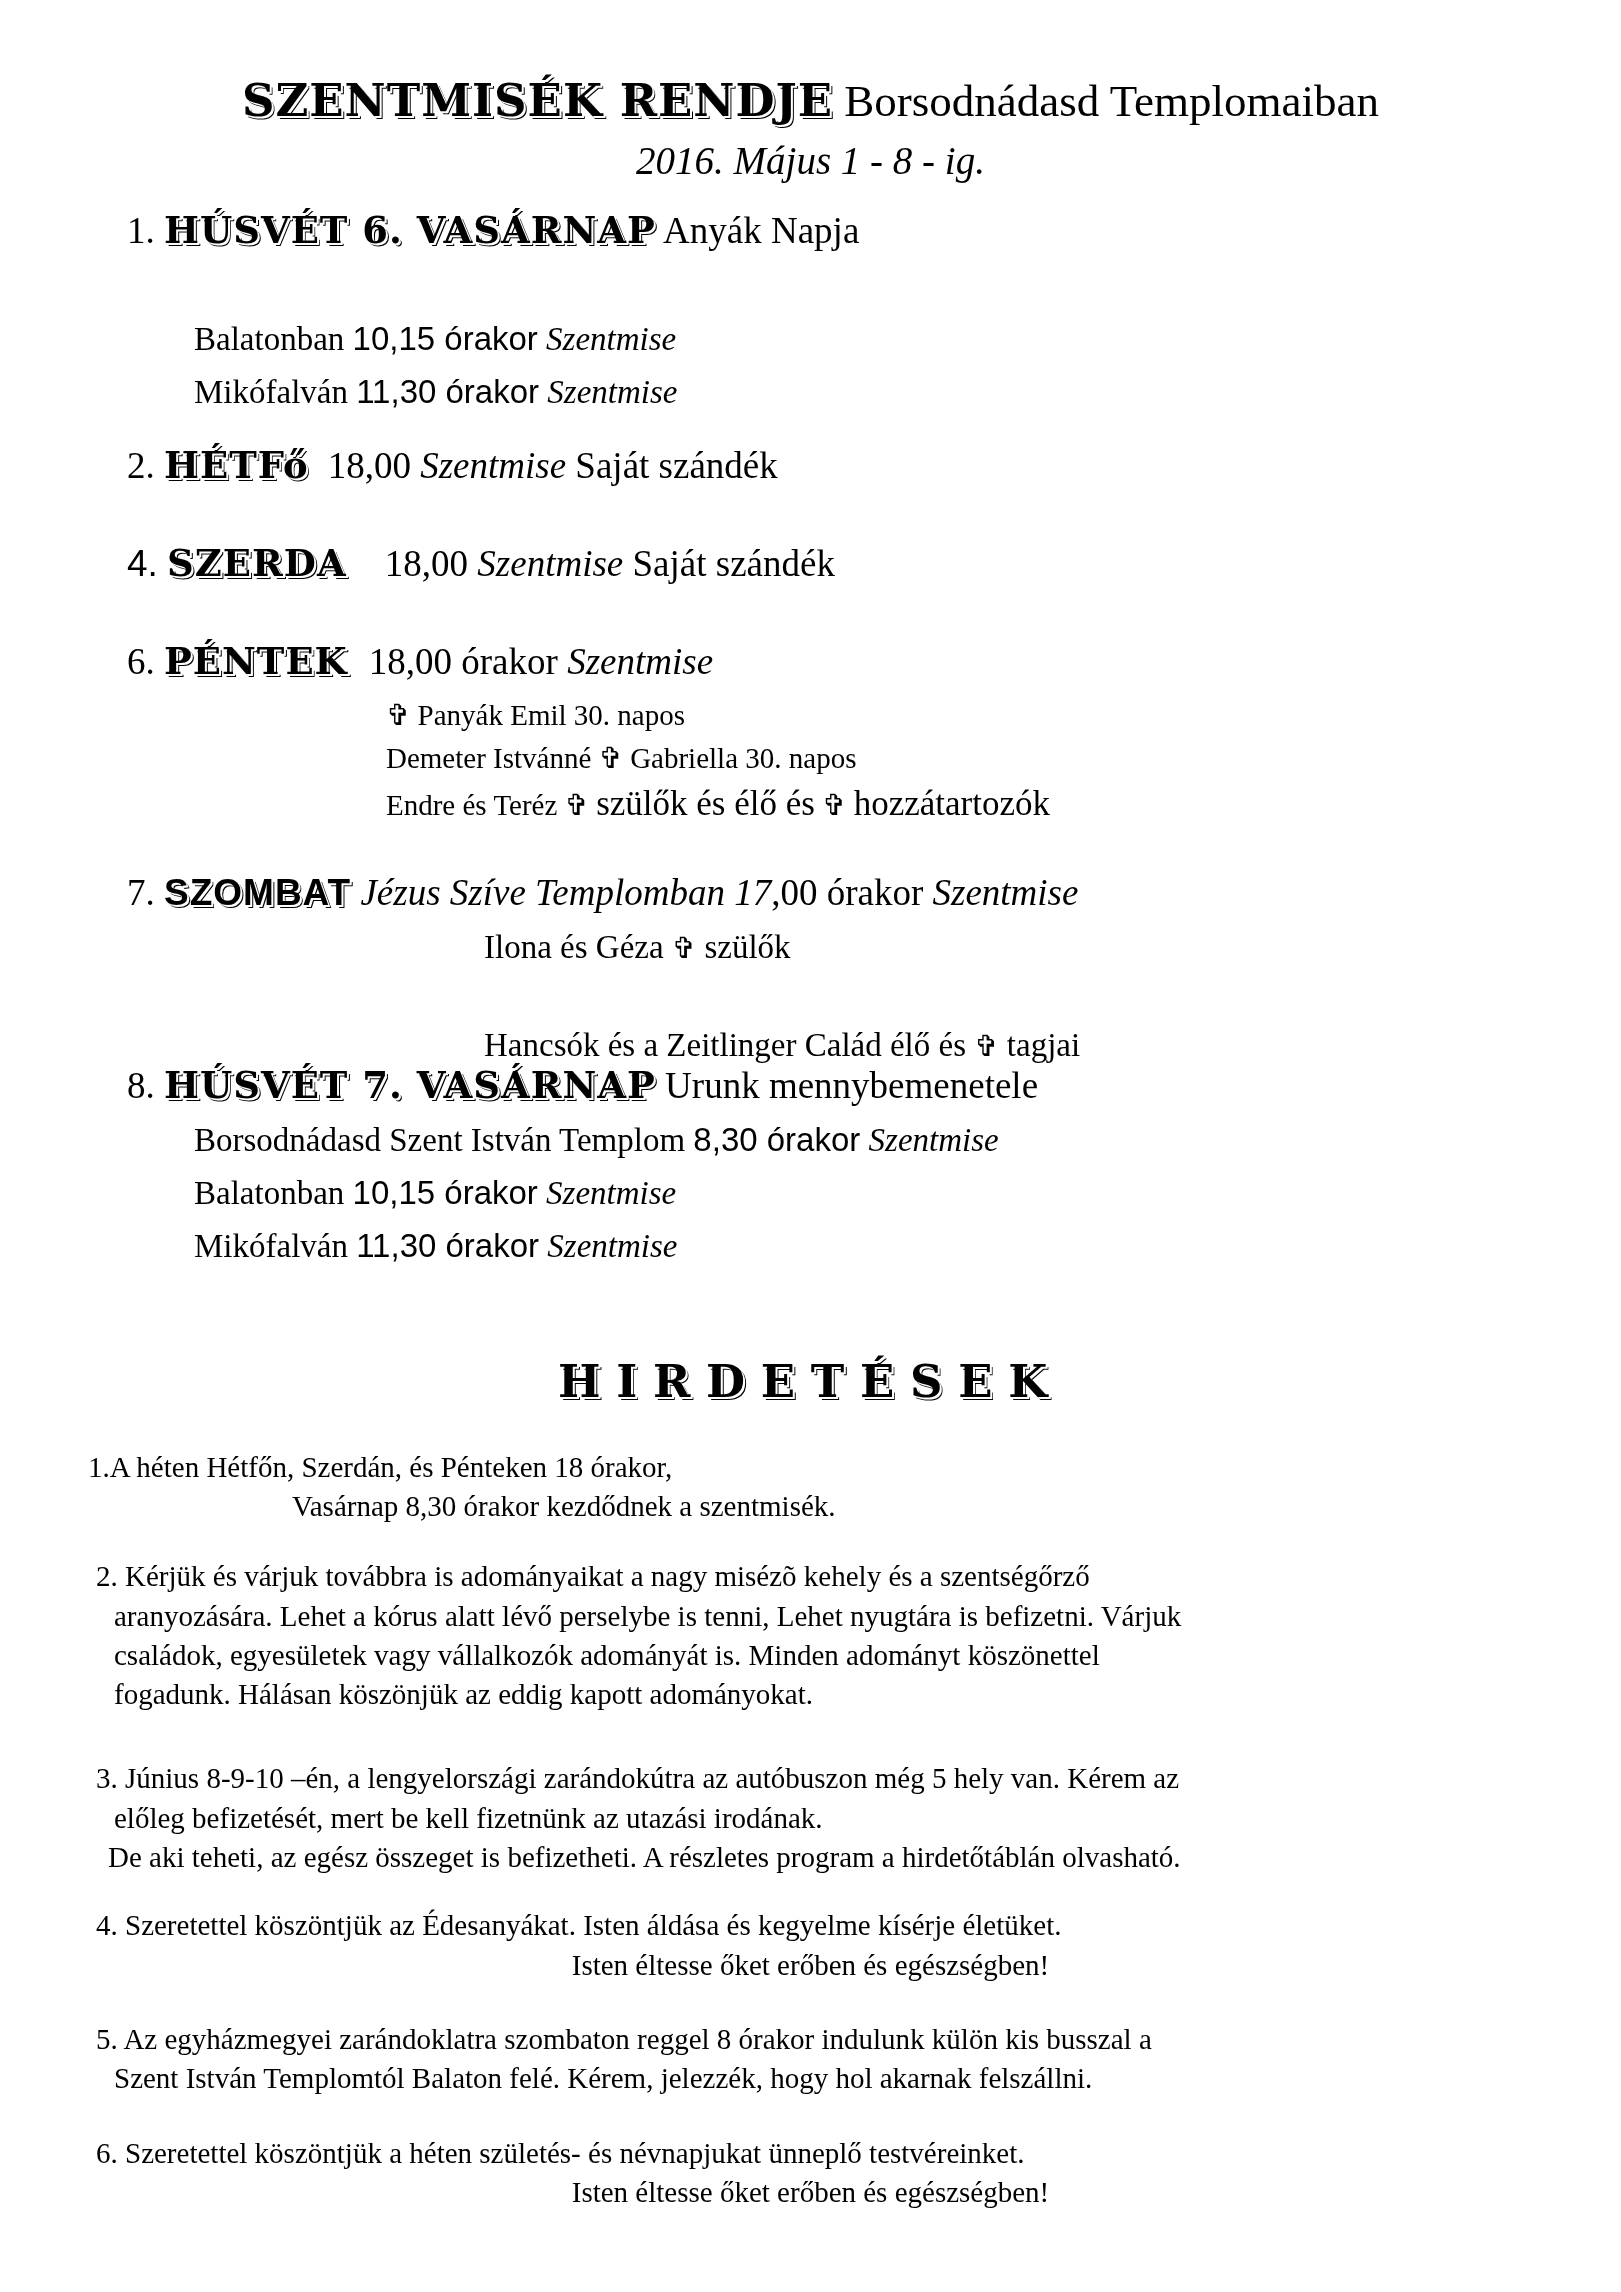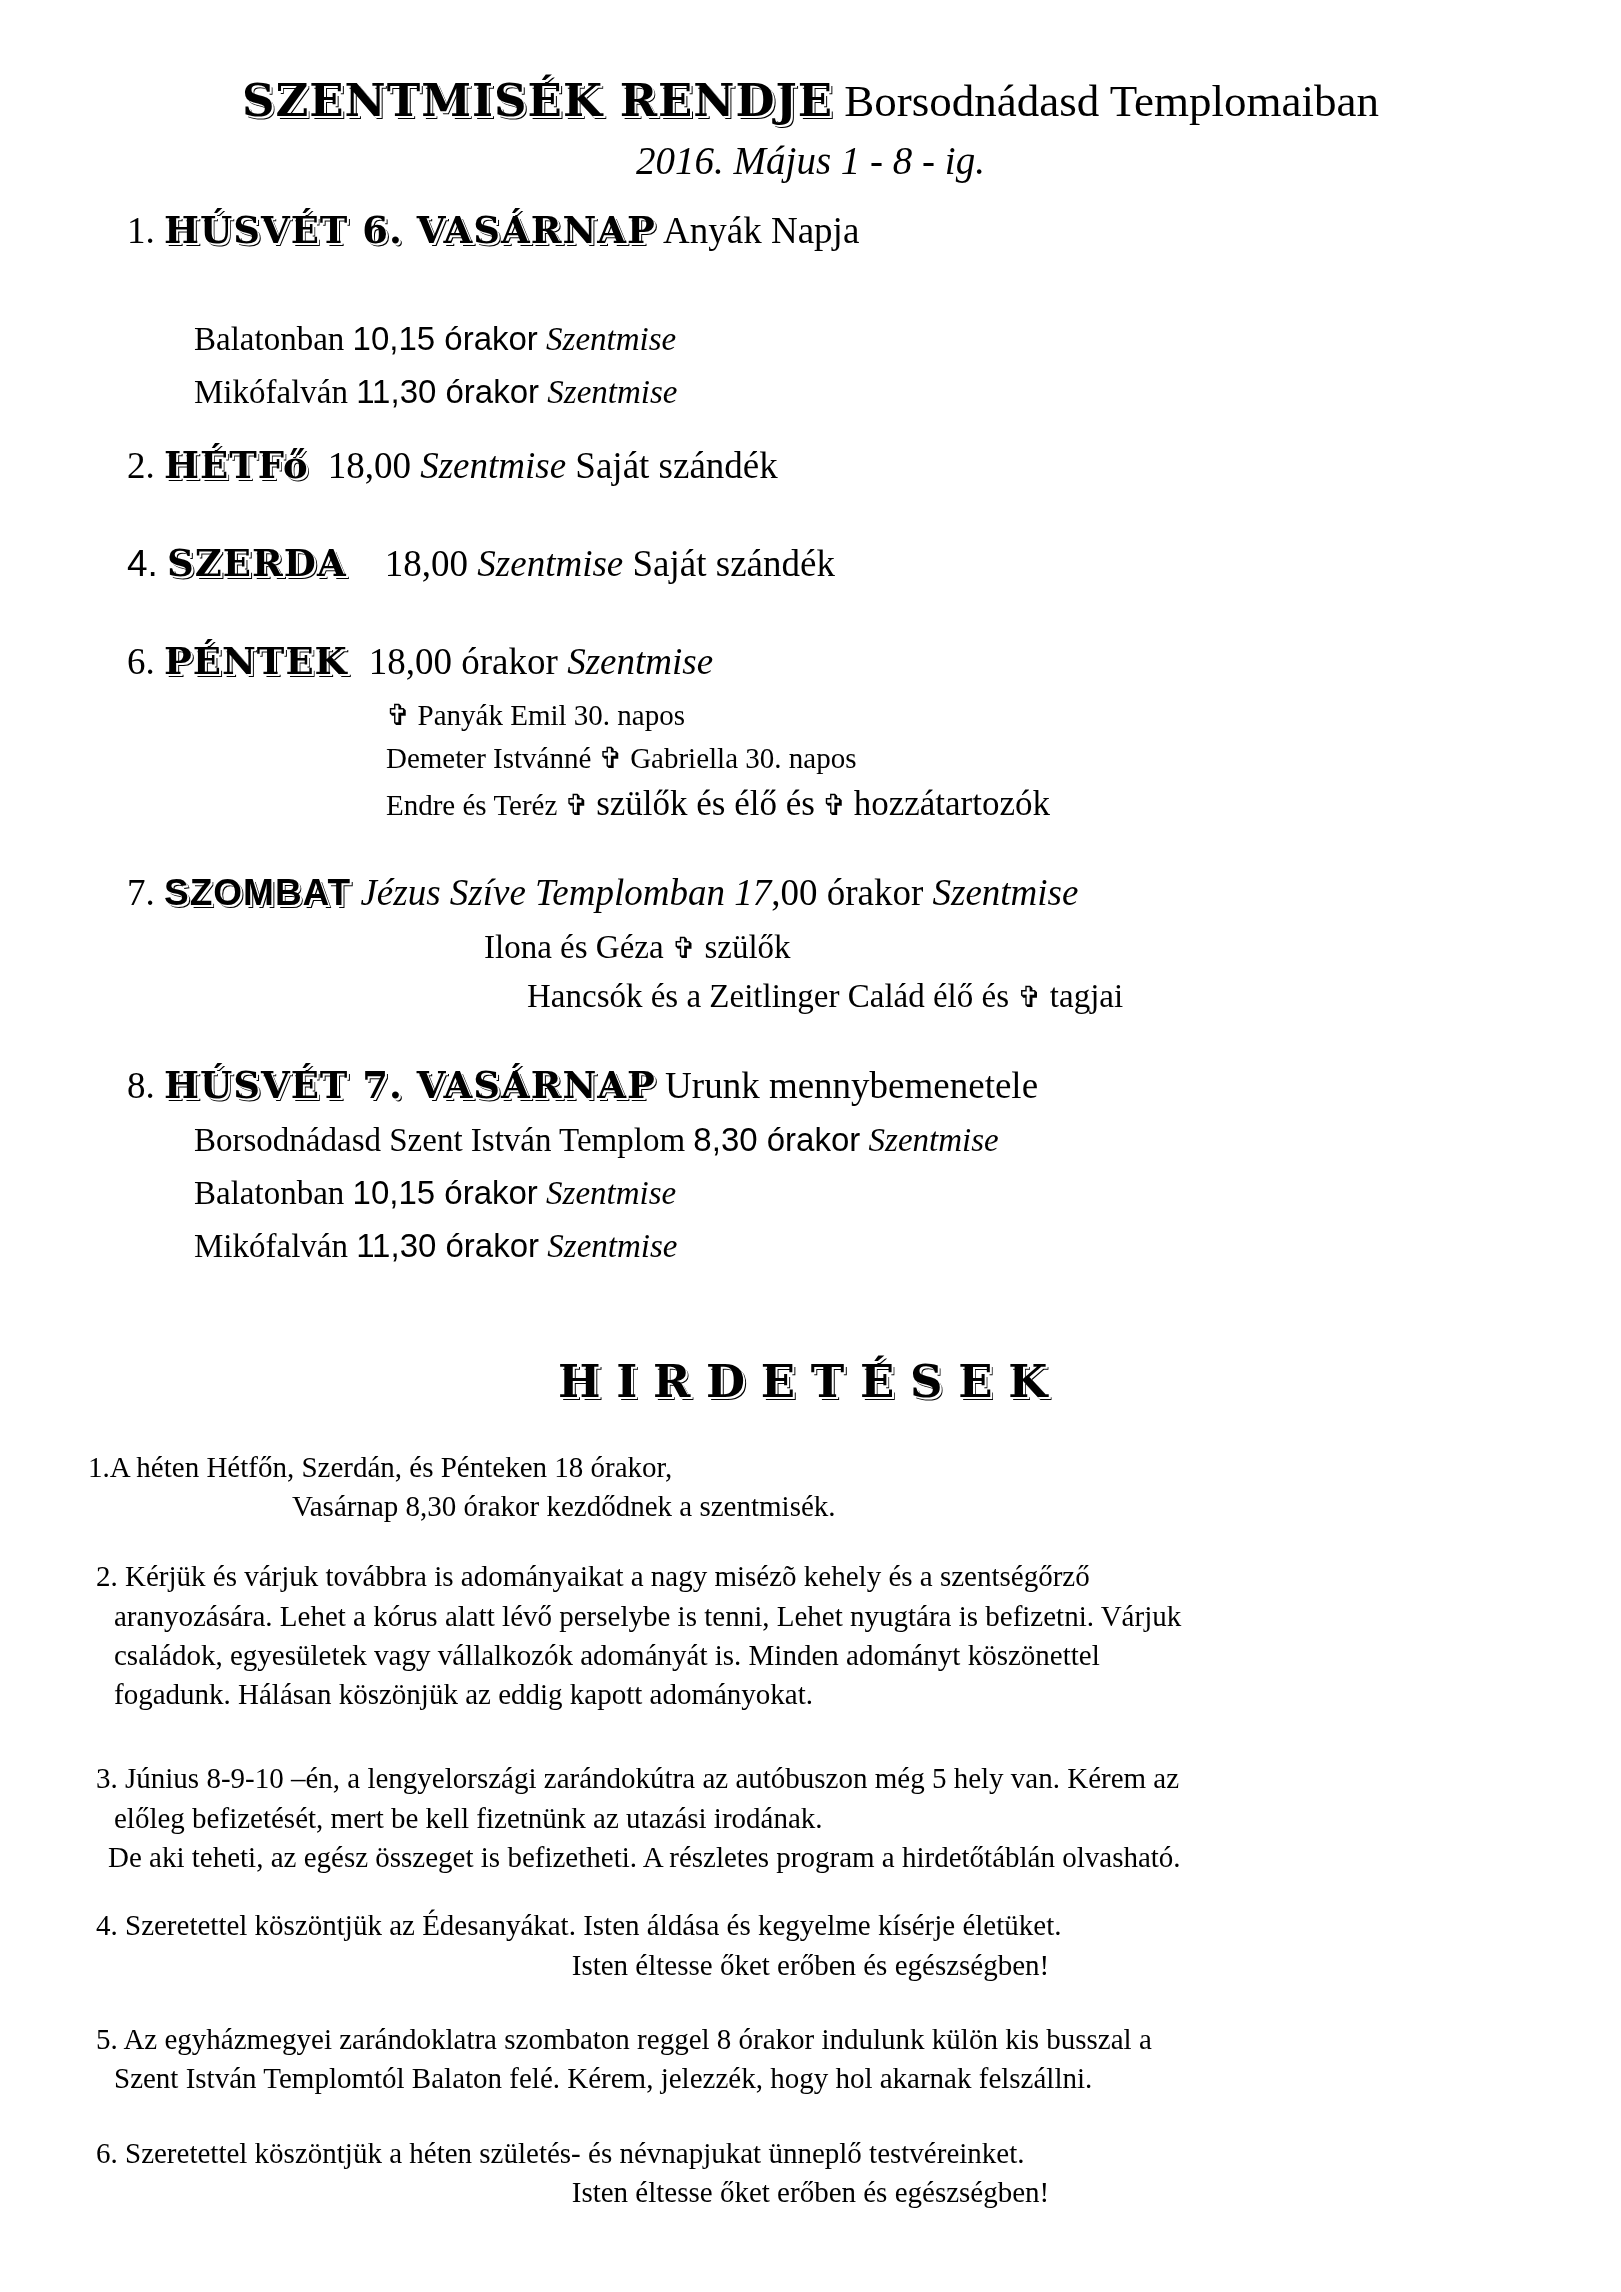--- a/index.html
+++ b/index.html
@@ -99,21 +99,21 @@
     <span class="num">7.</span>
     <span class="deco sans">SZOMBAT</span>
     <span class="it">Jézus Szíve Templomban 17</span><span>,00 órakor</span>
     <span class="it">Szentmise</span>
   </div>
   <div class="row sub" style="top:925px; left:484px;">
     <span>Ilona és Géza</span>
     <span class="cross">✞</span>
     <span>szülők</span>
   </div>
-  <div class="row sub" style="top:974px; left:484px;margin-left:43px;">
+  <div class="row sub" style="top:1023px; left:484px;">
     <span>Hancsók és a Zeitlinger Calád élő és</span>
     <span class="cross">✞</span>
     <span>tagjai</span>
   </div>
 
   <div class="row day" style="top:1061px;">
     <span class="num">8.</span>
     <span class="deco">HÚSVÉT 7. VASÁRNAP</span>
     <span>Urunk mennybemenetele</span>
   </div>

